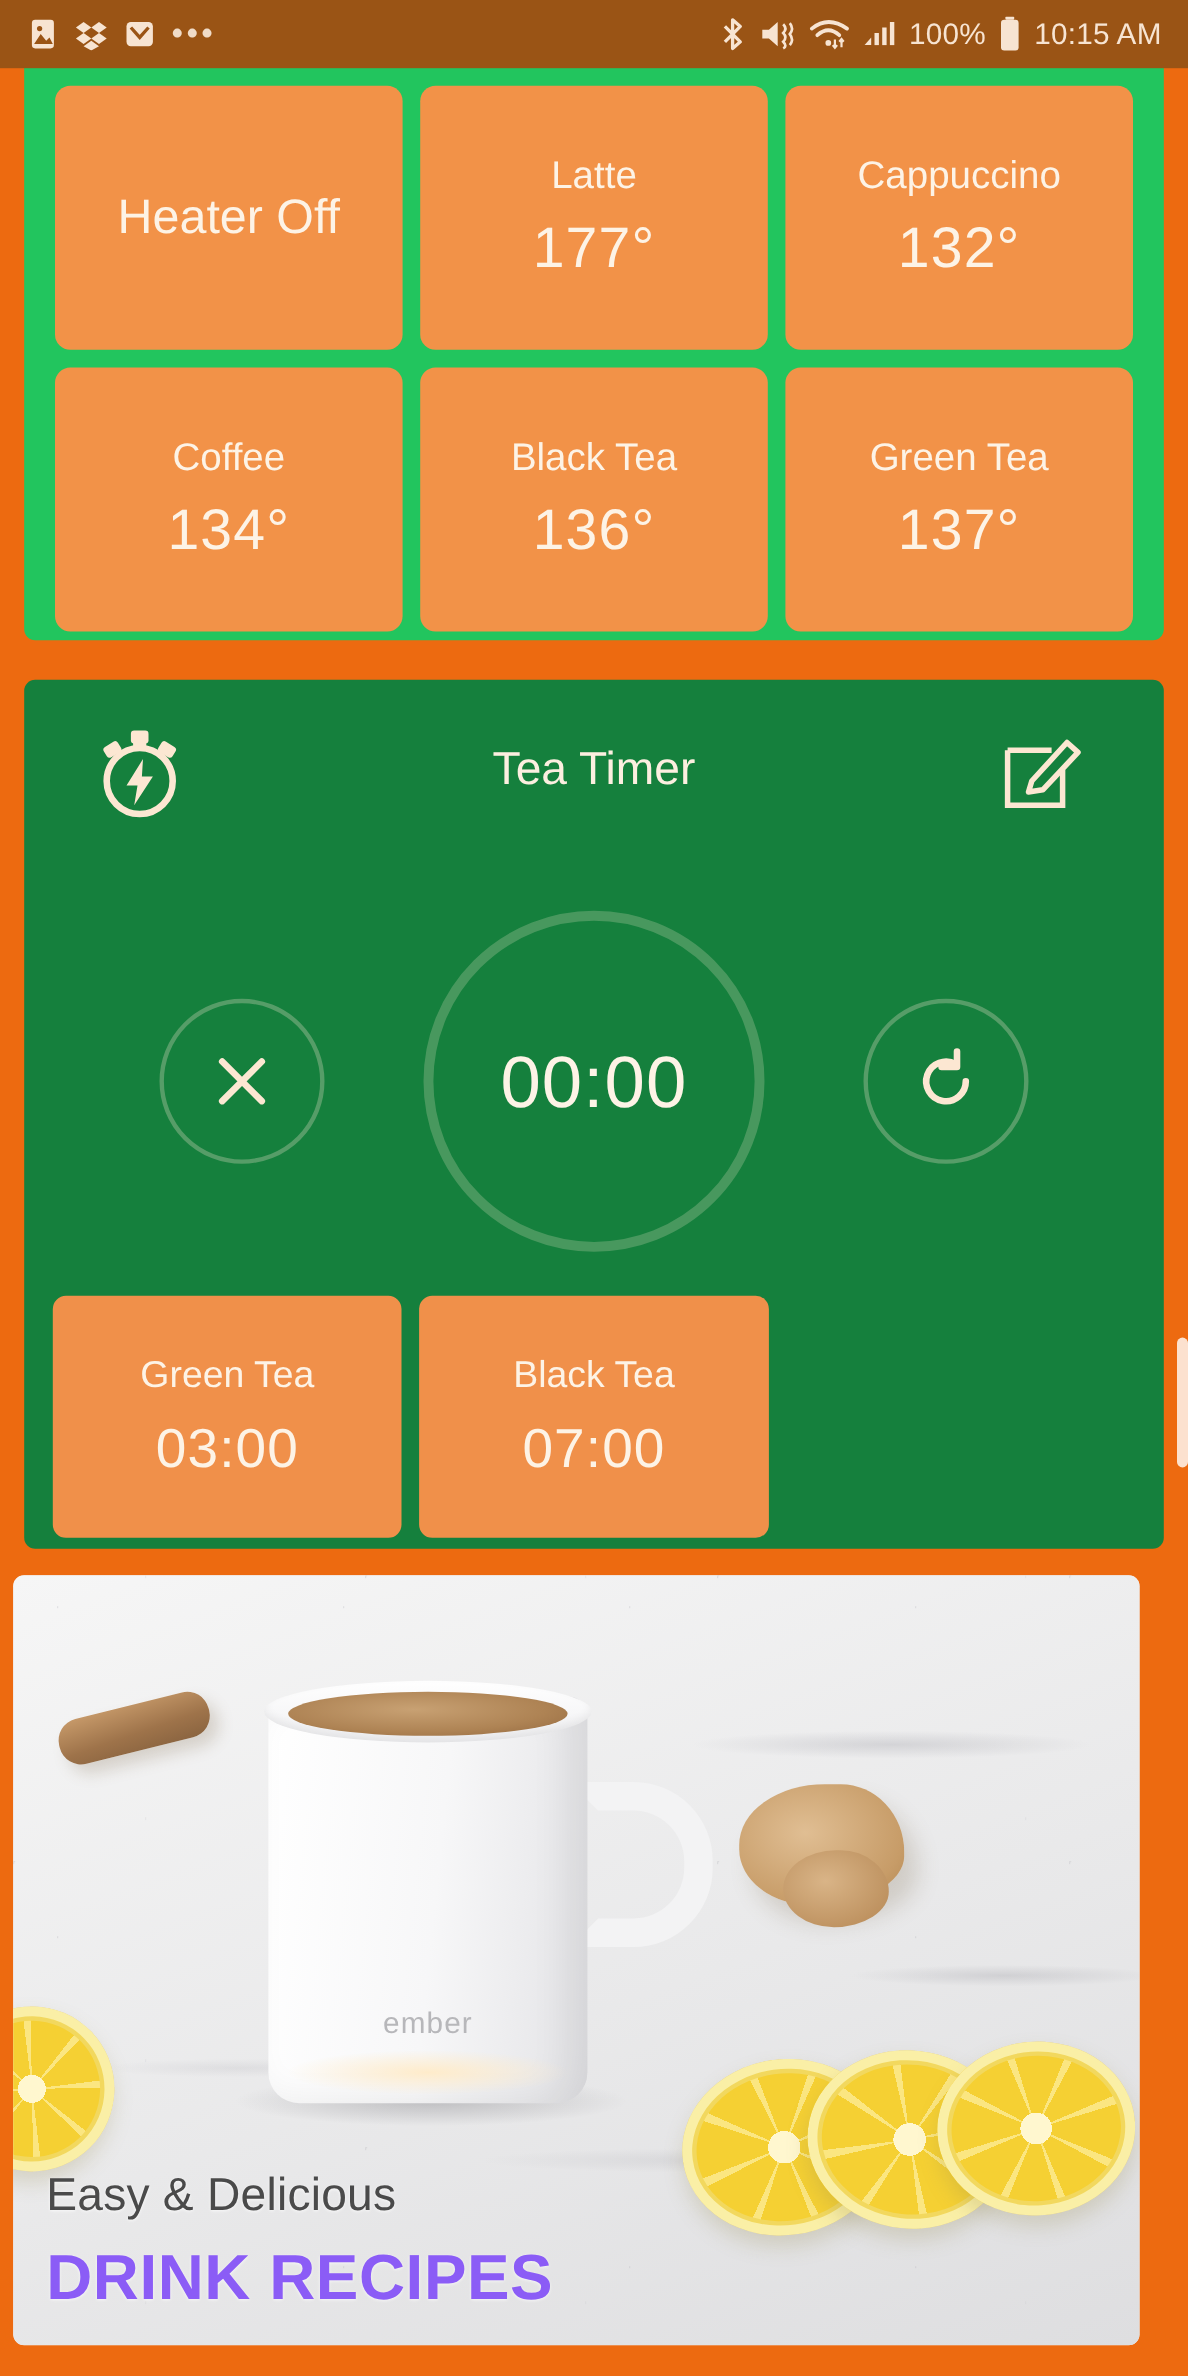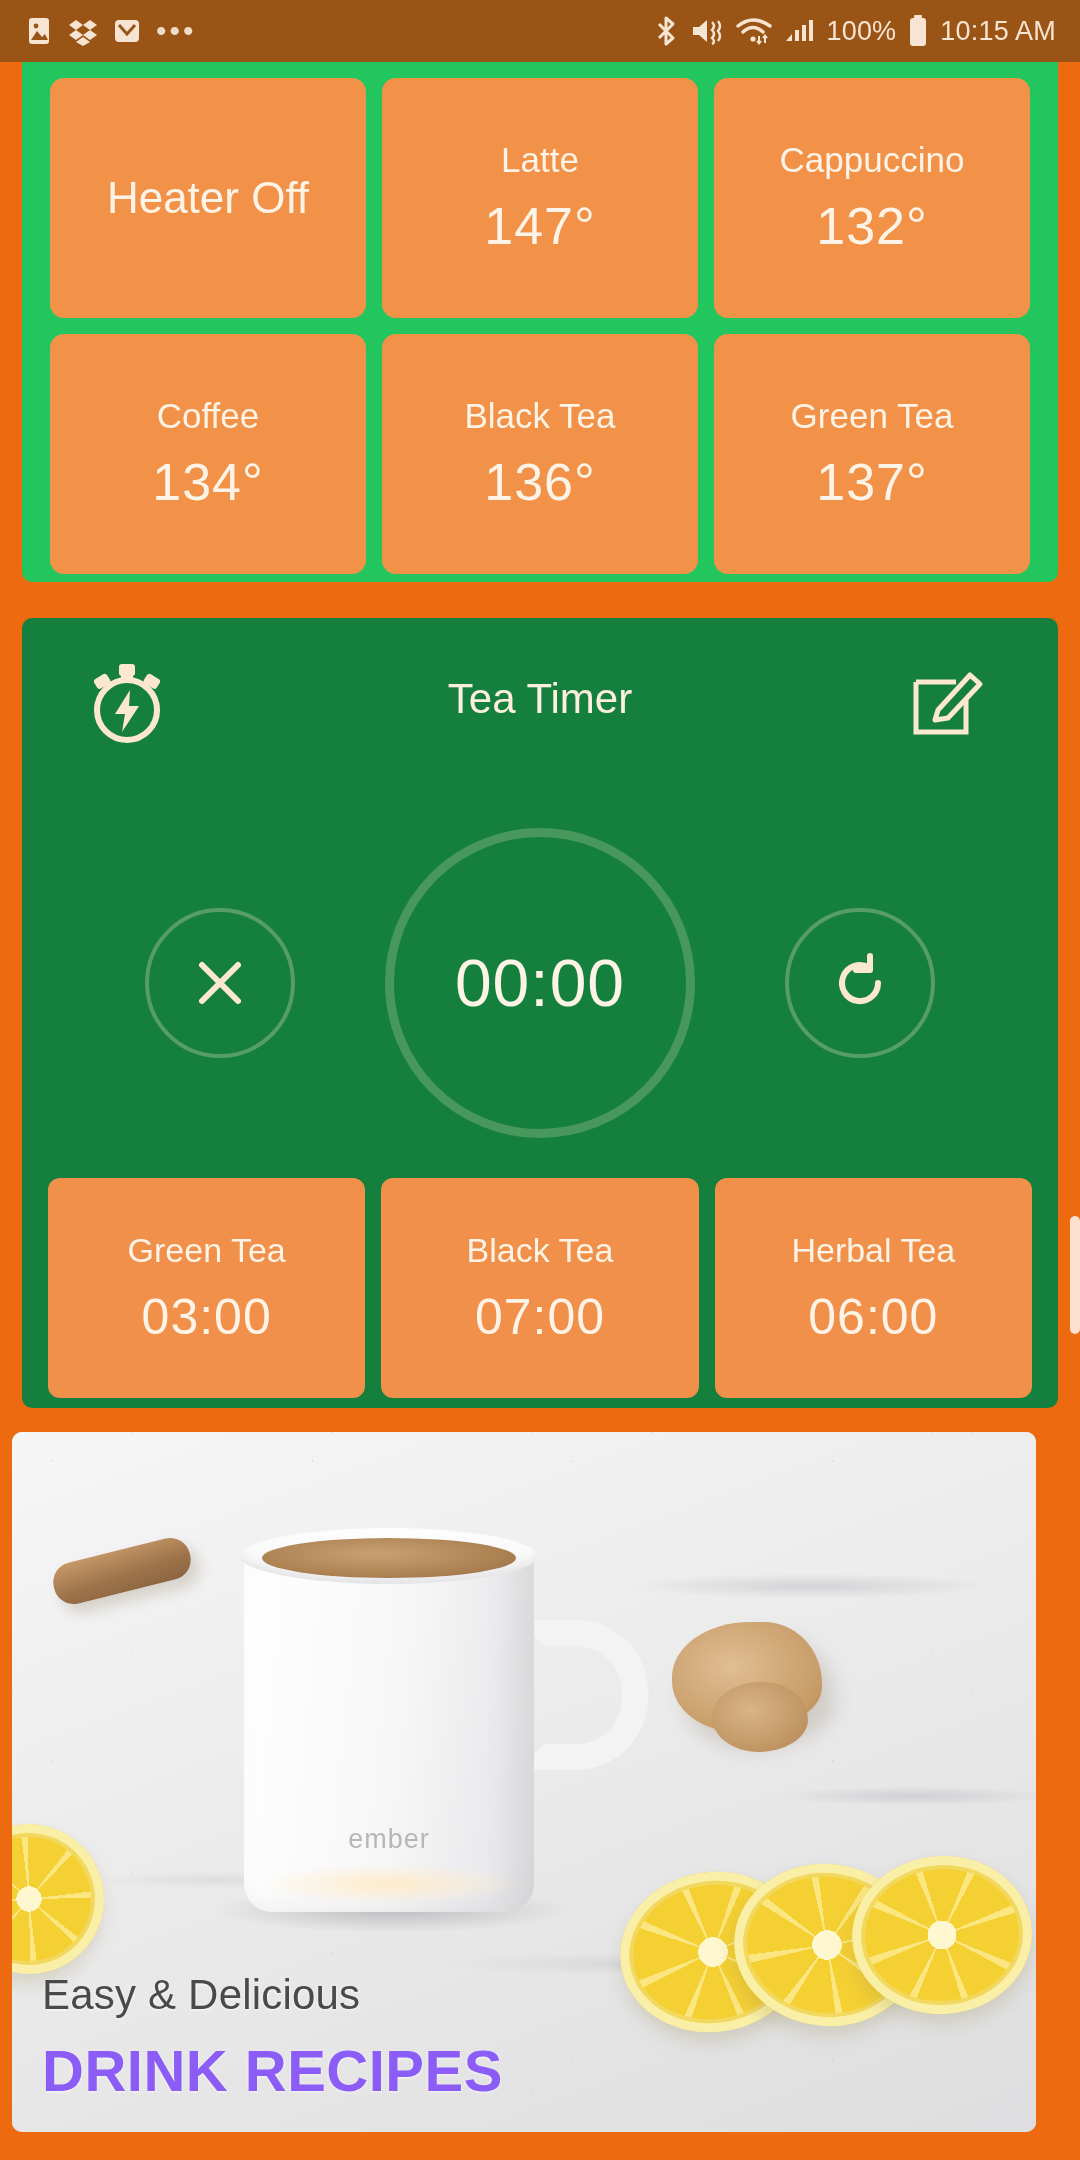--- a/index.html
+++ b/index.html
@@ -216,21 +216,21 @@
 
   <div class="presets-card">
     <div class="preset-grid">
 
       <div class="preset-tile">
         <div class="preset-single">Heater Off</div>
       </div>
 
       <div class="preset-tile">
         <div class="preset-name">Latte</div>
-        <div class="preset-temp">147°</div>
+        <div class="preset-temp">177°</div>
       </div>
 
       <div class="preset-tile">
         <div class="preset-name">Cappuccino</div>
         <div class="preset-temp">132°</div>
       </div>
 
       <div class="preset-tile">
         <div class="preset-name">Coffee</div>
         <div class="preset-temp">134°</div>
@@ -295,24 +295,20 @@
 
     <div class="tea-row">
       <div class="tea-tile">
         <div class="tea-name">Green Tea</div>
         <div class="tea-time">03:00</div>
       </div>
       <div class="tea-tile">
         <div class="tea-name">Black Tea</div>
         <div class="tea-time">07:00</div>
       </div>
-      <div class="tea-tile">
-        <div class="tea-name">Herbal Tea</div>
-        <div class="tea-time">06:00</div>
-      </div>
     </div>
 
   </div>
 
   <div class="recipe-card">
     <div class="recipe-photo">
       <div class="marble"></div>
       <div class="cinnamon"></div>
       <div class="ginger"></div>
       <div class="ginger2"></div>

